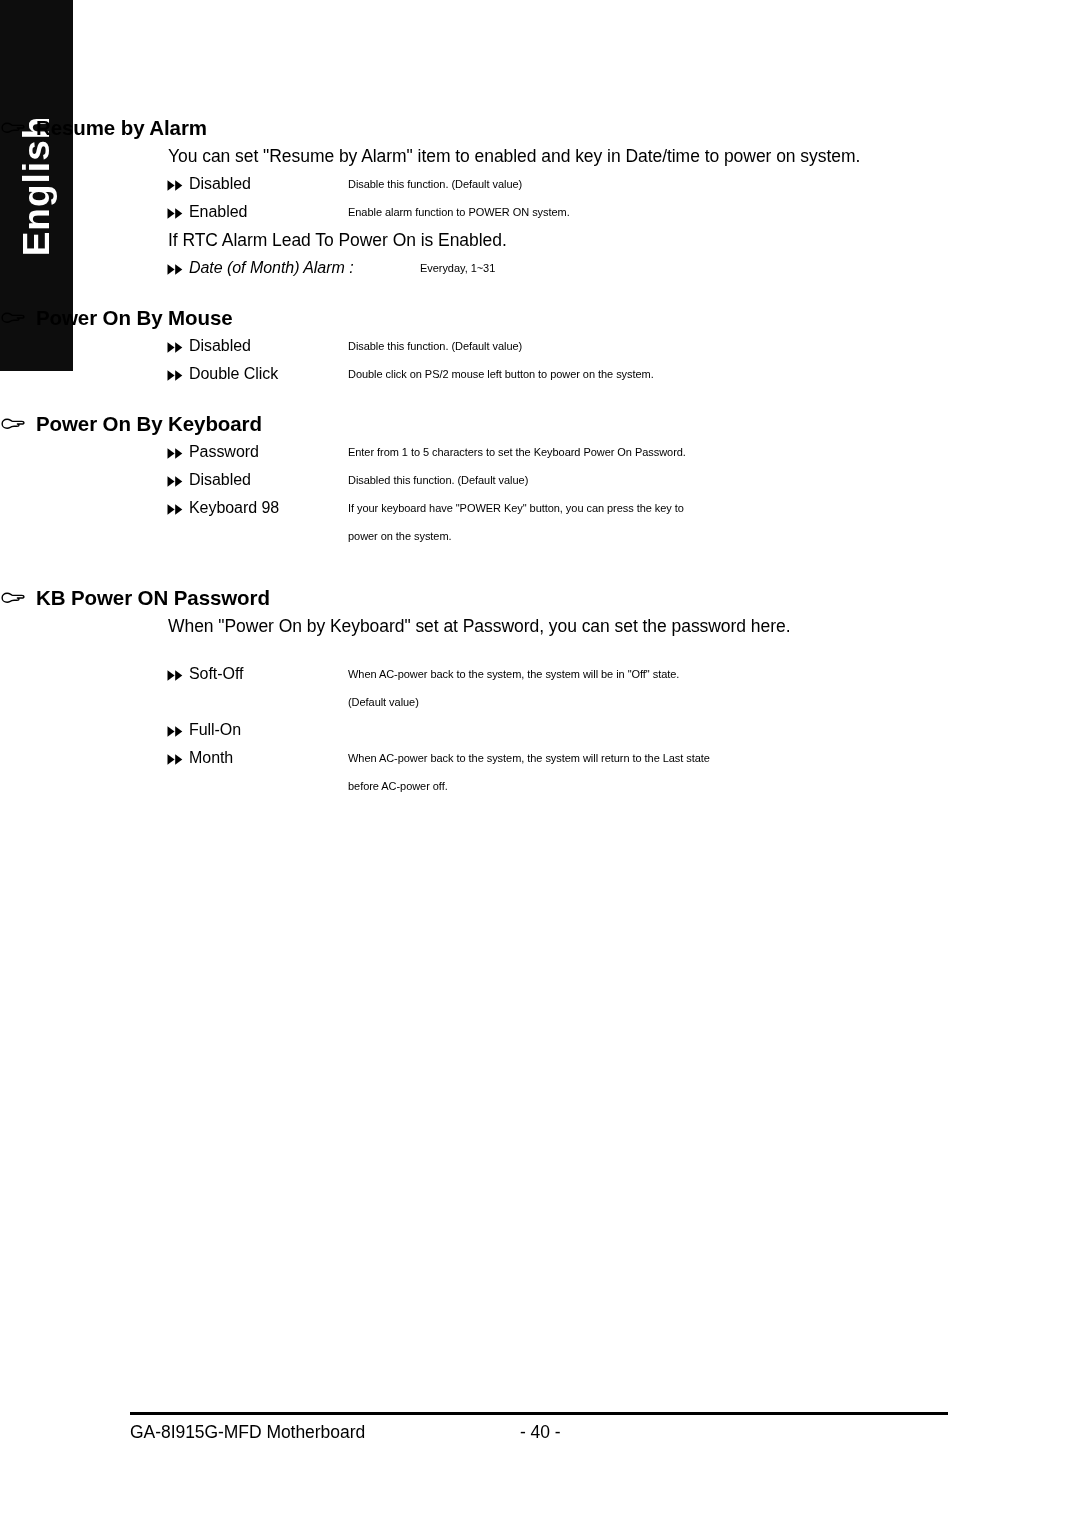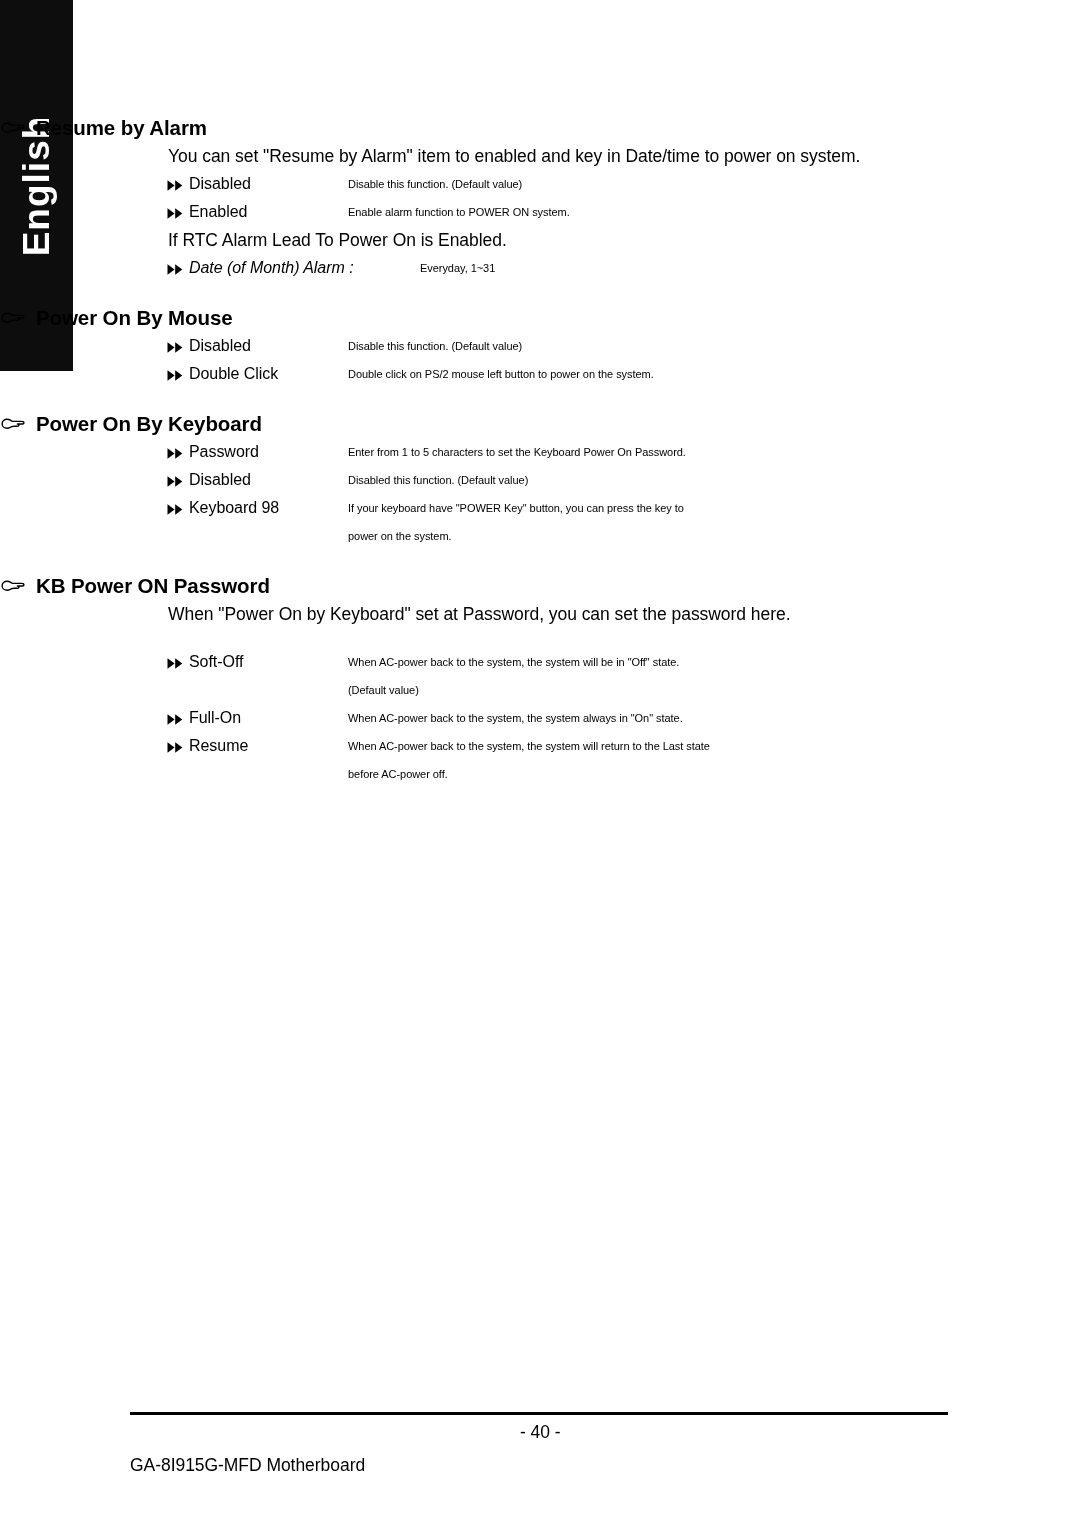--- a/index.html
+++ b/index.html
@@ -134,21 +134,20 @@
     height: 30px;
     font-size: 17.5px;
     line-height: 30px;
   }
   #footer .fleft {
     position: absolute;
     left: 0;
     top: 2px;
     white-space: nowrap;
     letter-spacing: -0.05px;
-    margin-top: 33px;
   }
   #footer .fcenter {
     position: absolute;
     left: 390px;
     top: 2px;
     white-space: nowrap;
     letter-spacing: -0.05px;
   }
 </style>
 </head>
@@ -281,21 +280,21 @@
             <path d="M8.2 0.3 L15.3 5.5 L8.2 10.7 Z" fill="#000"></path>
           </svg>
         </span>
         <span class="opt-label w-normal">Keyboard 98</span>
         <span class="opt-desc">
           <span class="cont">If your keyboard have "POWER Key" button, you can press the key to</span>
           <span class="cont">power on the system.</span>
         </span>
       </div>
     </div>
-    <div class="section" style="margin-top: 20px;">
+    <div class="section" style="margin-top: 32px;">
       <div class="section-heading">
         <span class="heading-bullet">
           <svg width="26" height="14" viewBox="0 0 26 14" xmlns="http://www.w3.org/2000/svg">
             <path d="M2.2 7.2c0-2.1 2.1-3.9 4.9-3.9 1.5 0 2.6.4 3.6 1.0 l1.3.8c.6.3 1.2.3 2.2.3h7.6c1.3 0 2.1.5 2.1 1.3 0 .8-.8 1.3-2.1 1.3h-4.4c1.0.2 1.6.6 1.6 1.2 0 .7-.8 1.1-2.0 1.1h-2.9c-1.0 0-1.7.1-2.4.4l-1.4.7c-1.0.5-2.1.8-3.2.8-2.8 0-4.9-1.8-4.9-3.9z" fill="none" stroke="#000" stroke-width="1.4" stroke-linejoin="round"></path>
           </svg>
         </span>
         <span class="heading-title">KB Power ON Password</span>
       </div>
       <div class="para">When "Power On by Keyboard" set at Password, you can set the password here.</div>
     </div>
@@ -314,32 +313,29 @@
         </span>
       </div>
       <div class="opt-row">
         <span class="opt-bullet">
           <svg width="17" height="11" viewBox="0 0 17 11" xmlns="http://www.w3.org/2000/svg">
             <path d="M0.5 0.3 L7.6 5.5 L0.5 10.7 Z" fill="#000"></path>
             <path d="M8.2 0.3 L15.3 5.5 L8.2 10.7 Z" fill="#000"></path>
           </svg>
         </span>
         <span class="opt-label w-normal">Full-On</span>
-        <span class="opt-desc">
-          <span class="cont">When AC-power back to the system, the system always in "On" state.</span>
-        </span>
-      </div>
-      <div class="opt-row">
-        <span class="opt-bullet">
-          <svg width="17" height="11" viewBox="0 0 17 11" xmlns="http://www.w3.org/2000/svg">
-            <path d="M0.5 0.3 L7.6 5.5 L0.5 10.7 Z" fill="#000"></path>
-            <path d="M8.2 0.3 L15.3 5.5 L8.2 10.7 Z" fill="#000"></path>
-          </svg>
-        </span>
-        <span class="opt-label w-normal">Resume</span>
+      </div>
+      <div class="opt-row">
+        <span class="opt-bullet">
+          <svg width="17" height="11" viewBox="0 0 17 11" xmlns="http://www.w3.org/2000/svg">
+            <path d="M0.5 0.3 L7.6 5.5 L0.5 10.7 Z" fill="#000"></path>
+            <path d="M8.2 0.3 L15.3 5.5 L8.2 10.7 Z" fill="#000"></path>
+          </svg>
+        </span>
+        <span class="opt-label w-normal">Month</span>
         <span class="opt-desc">
           <span class="cont">When AC-power back to the system, the system will return to the Last state</span>
           <span class="cont">before AC-power off.</span>
         </span>
       </div>
     </div>
   </div>
 
 <div id="footer">
   <div class="rule"></div>

